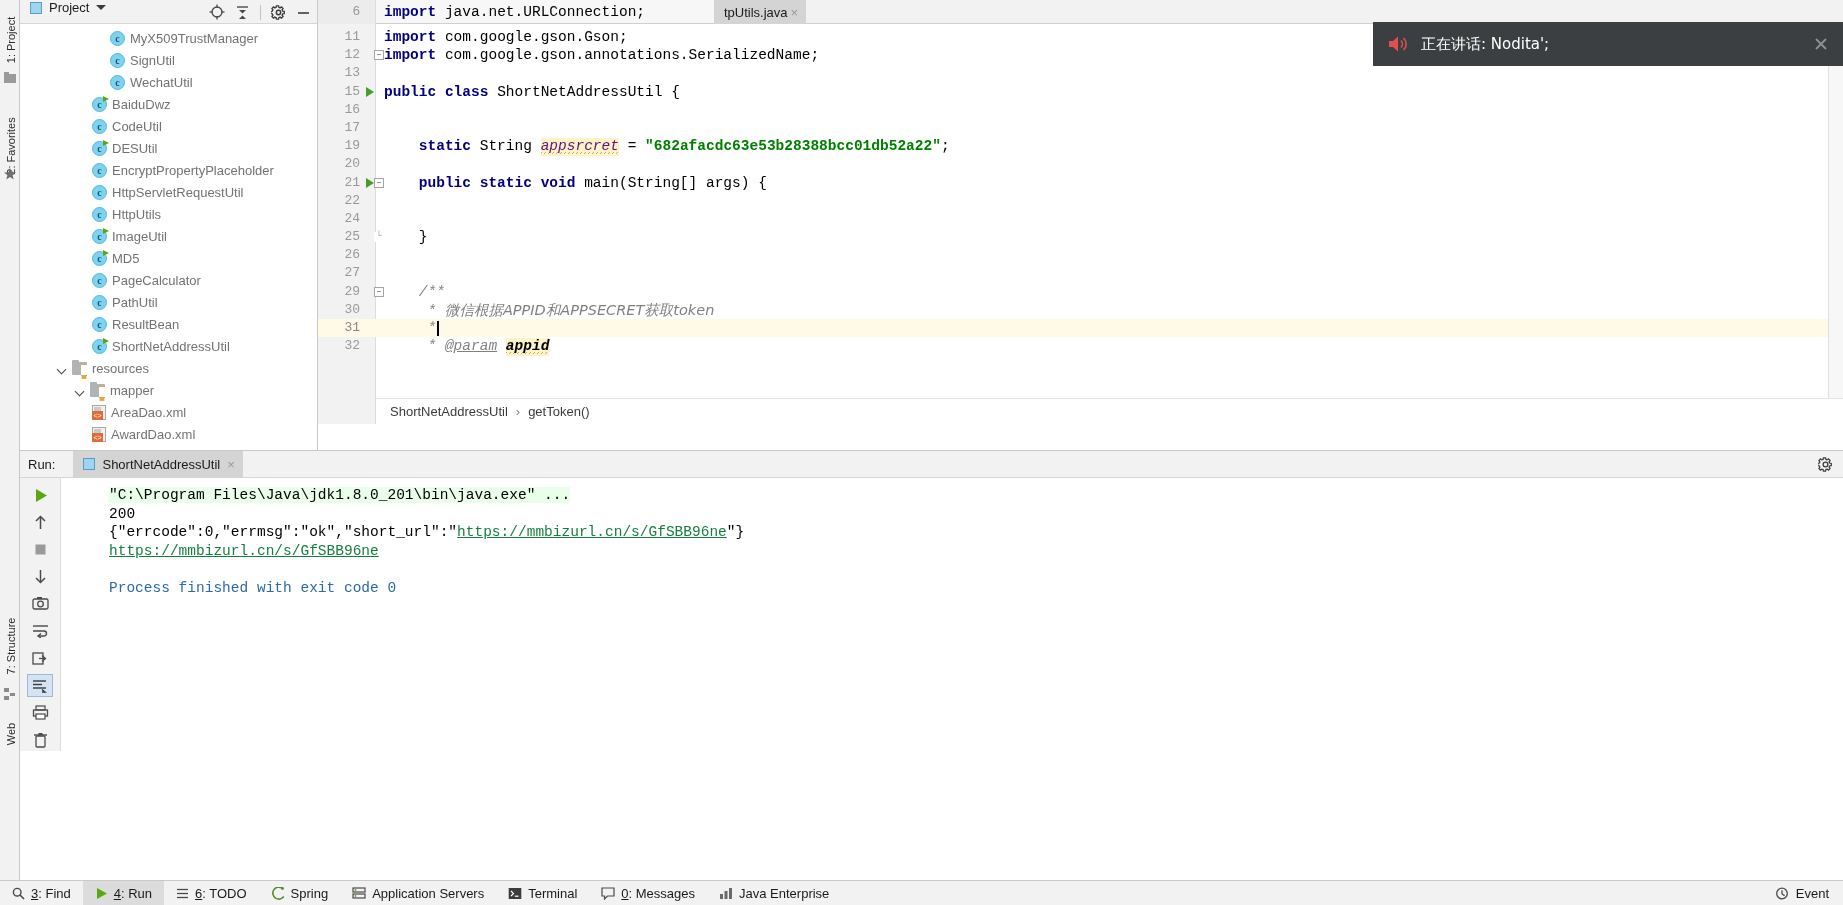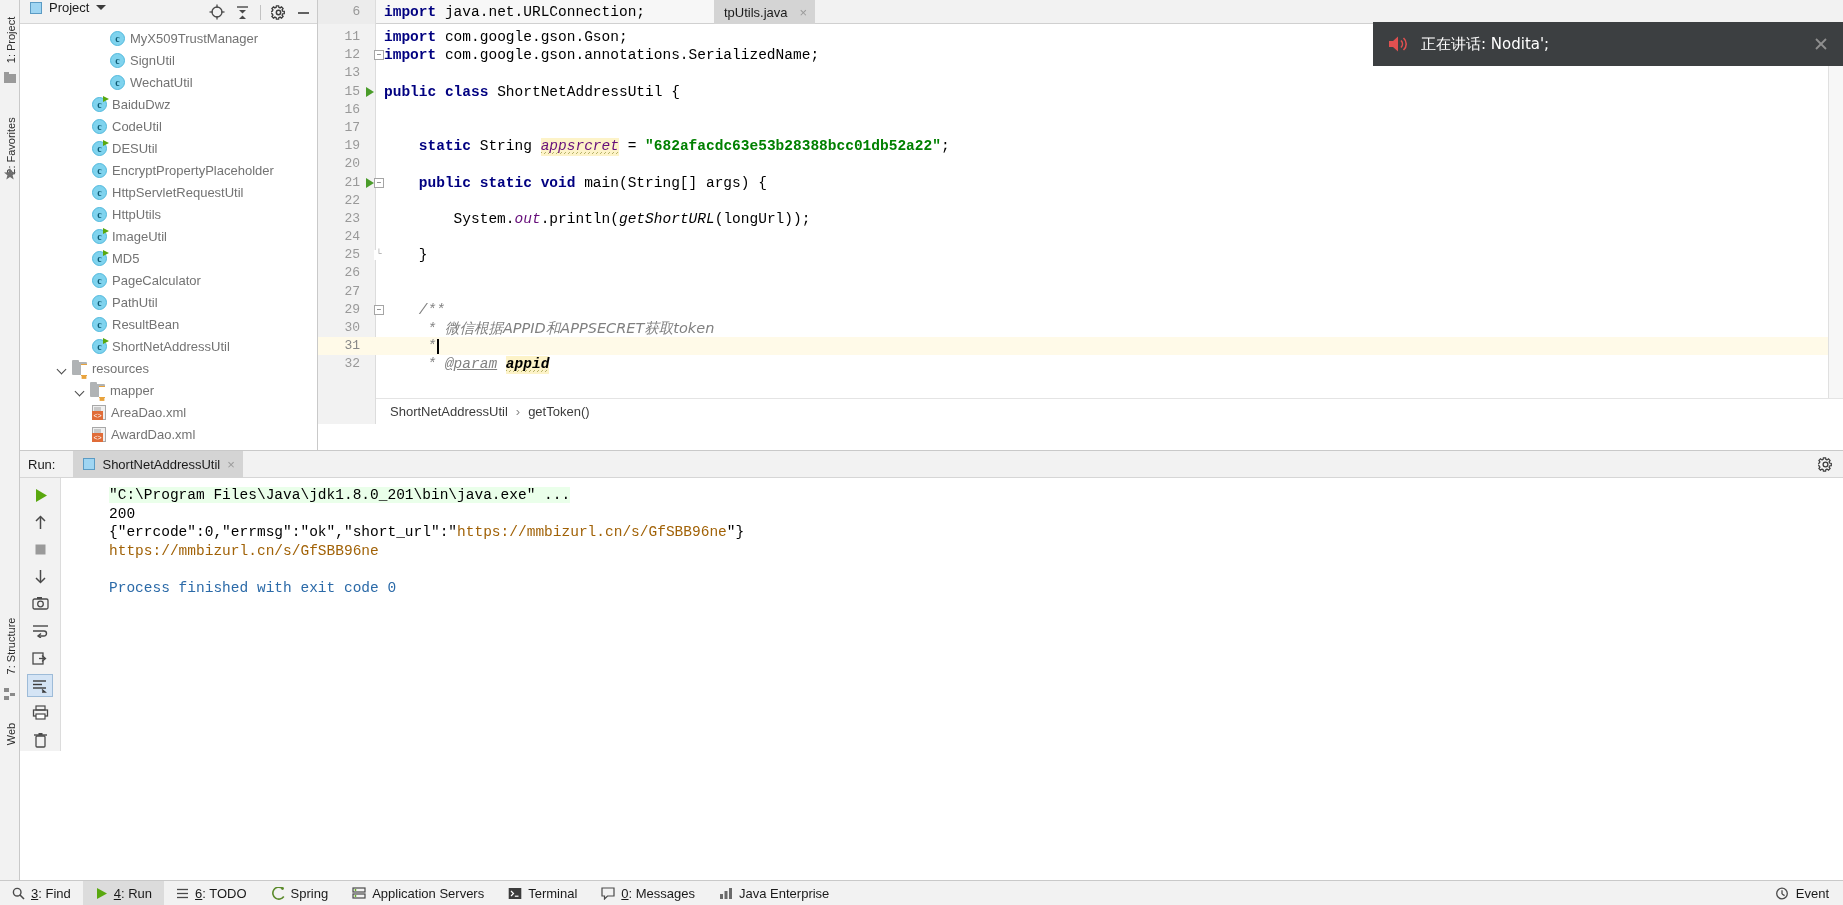--- a/index.html
+++ b/index.html
@@ -100,21 +100,21 @@
 
   
   .editor {
     position: absolute; left: 318px; top: 0; width: 1525px; height: 450px;
     background: #ffffff;
   }
   .tabbar { position: relative; height: 24px; background: #ffffff; }
   .etab {
     position: absolute; left: 396px; top: 0; height: 24px;
     background: #d4d4d4; display: flex; align-items: center;
-    padding: 0 8px 0 10px; gap: 12px; font-size: 13px; color: #1a1a1a;
+    padding: 0 8px 0 10px; gap: 3px; font-size: 13px; color: #1a1a1a;
   }
   .tabx { color: #9a9a9a; font-size: 13px; }
   .tabbar-rest {
     position: absolute; left: 485px; top: 0; right: 0; height: 24px;
     background: #f2f2f2; border-bottom: 1px solid #d0d0d0;
   }
 
   .code-area { position: relative; height: 400px; background: #ffffff; overflow: hidden; }
   .gutter {
     position: absolute; left: 0; top: 0; width: 58px; height: 400px;
@@ -208,21 +208,21 @@
 
   .console {
     position: absolute; left: 41px; top: 27px; right: 0; height: 273px;
     background: #ffffff; font-family: "Liberation Mono", monospace;
     font-size: 14.5px; padding: 8px 0 0 48px; line-height: 18.5px;
   }
   .conline { white-space: pre; }
   .c-cmd { color: #000000; background: #eaffea; }
   .c-num { color: #000000; }
   .c-json { color: #000000; }
-  .c-link { color: #a16207; }
+  .c-link { color: #15803d; text-decoration: underline; }
   .c-done { color: #2b6aa8; }
 
   
   .statusbar {
     position: absolute; left: 0; bottom: 0; width: 1843px; height: 25px;
     background: #f2f2f2; border-top: 1px solid #c9c9c9;
     display: flex; align-items: center; font-size: 13px; color: #1a1a1a;
   }
   .sb-item { display: flex; align-items: center; gap: 6px; padding: 0 12px; height: 25px; }
   .sb-item.active { background: #dcdcdc; }
@@ -432,21 +432,20 @@
           <div class="cl"><span class="ln">11</span><span class="ctext"><span class="kw">import </span><span class="sid">com.google.gson.Gson;</span></span></div>
           <div class="cl"><span class="ln">12</span><span class="foldbox">–</span><span class="ctext"><span class="kw">import </span><span class="sid">com.google.gson.annotations.SerializedName;</span></span></div>
           <div class="cl"><span class="ln">13</span><span class="ctext"></span></div>
           <div class="cl"><span class="ln">15</span><span class="runarrow"></span><span class="ctext"><span class="kw">public class </span><span class="sid">ShortNetAddressUtil {</span></span></div>
           <div class="cl"><span class="ln">16</span><span class="ctext"></span></div>
           <div class="cl"><span class="ln">17</span><span class="ctext"></span></div>
           <div class="cl"><span class="ln">19</span><span class="ctext"><span class="kw">    static </span><span class="sid">String </span><span class="fld squig">appsrcret</span><span class="sid"> = </span><span class="str">"682afacdc63e53b28388bcc01db52a22"</span><span class="sid">;</span></span></div>
           <div class="cl"><span class="ln">20</span><span class="ctext"></span></div>
           <div class="cl"><span class="ln">21</span><span class="runarrow"></span><span class="foldbox">–</span><span class="ctext"><span class="kw">    public static void </span><span class="sid">main(String[] args) {</span></span></div>
           <div class="cl"><span class="ln">22</span></div>
-          <div class="cl"><span class="ln">23</span><span class="ctext"><span class="sid">        System.</span><span class="fldq">out</span><span class="sid">.println(</span><span class="mth">getShortURL</span><span class="sid">(longUrl));</span></span></div>
           <div class="cl"><span class="ln">24</span><span class="ctext"></span></div>
           <div class="cl"><span class="ln">25</span><span class="foldbox plain" style="color: rgb(165, 165, 165);">└</span><span class="ctext"><span class="sid">    }</span></span></div>
           <div class="cl"><span class="ln">26</span><span class="ctext"></span></div>
           <div class="cl"><span class="ln">27</span><span class="ctext"></span></div>
           <div class="cl"><span class="ln">29</span><span class="foldbox">–</span><span class="ctext"><span class="cmt">    /**</span></span></div>
           <div class="cl"><span class="ln">30</span><span class="ctext"><span class="cmt">     * </span><span class="cmtcn">微信根据APPID和APPSECRET获取token</span></span></div>
           <div class="cl hl"><span class="ln">31</span><span class="ctext"><span class="cmt">     *</span></span><span class="caret" style="left: 119px;"></span></div>
           <div class="cl"><span class="ln">32</span><span class="ctext"><span class="cmt">     * </span><span class="tag">@param</span><span class="cmt"> </span><span class="tagb squig">appid</span></span></div>
         </div>
       <div class="edit-right-bar"></div>

